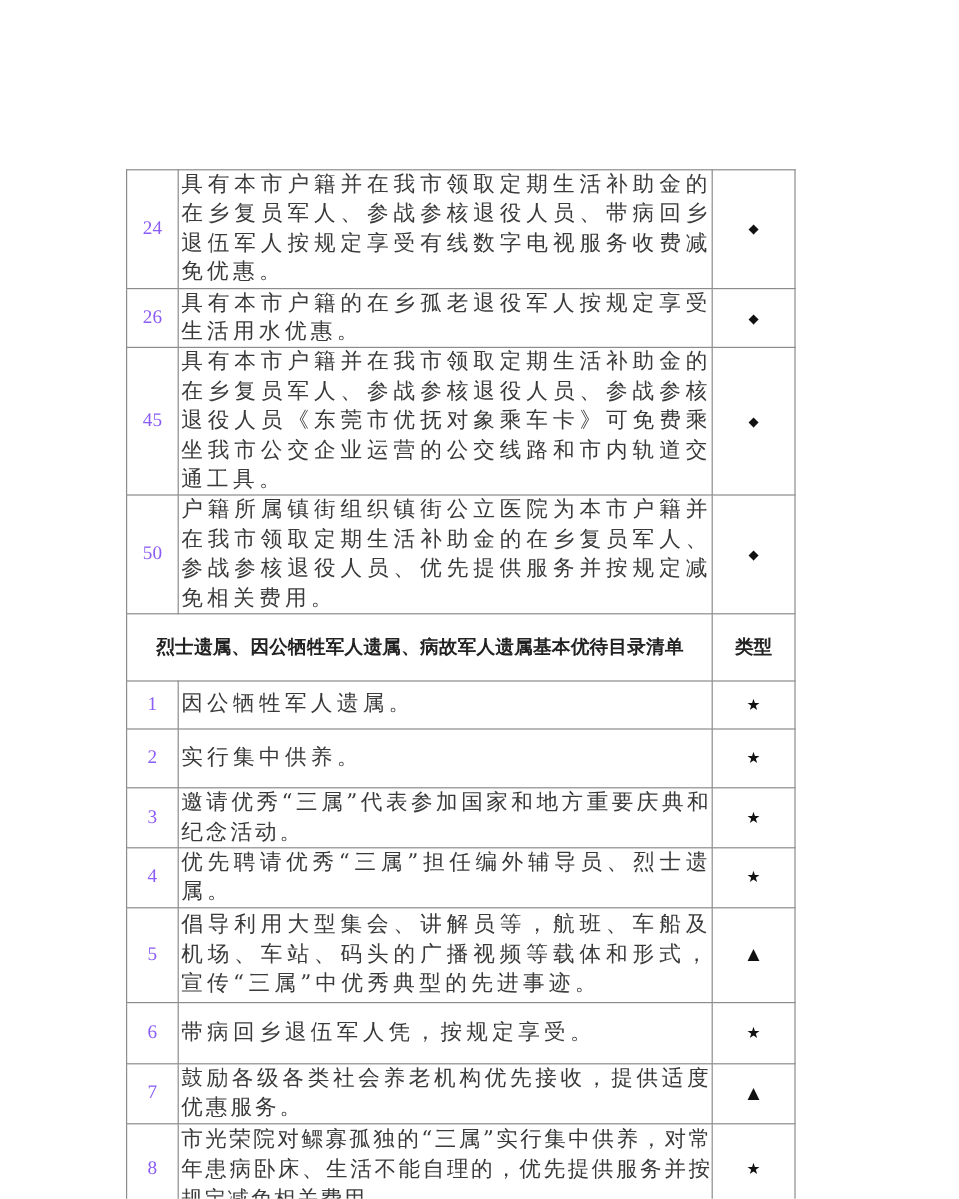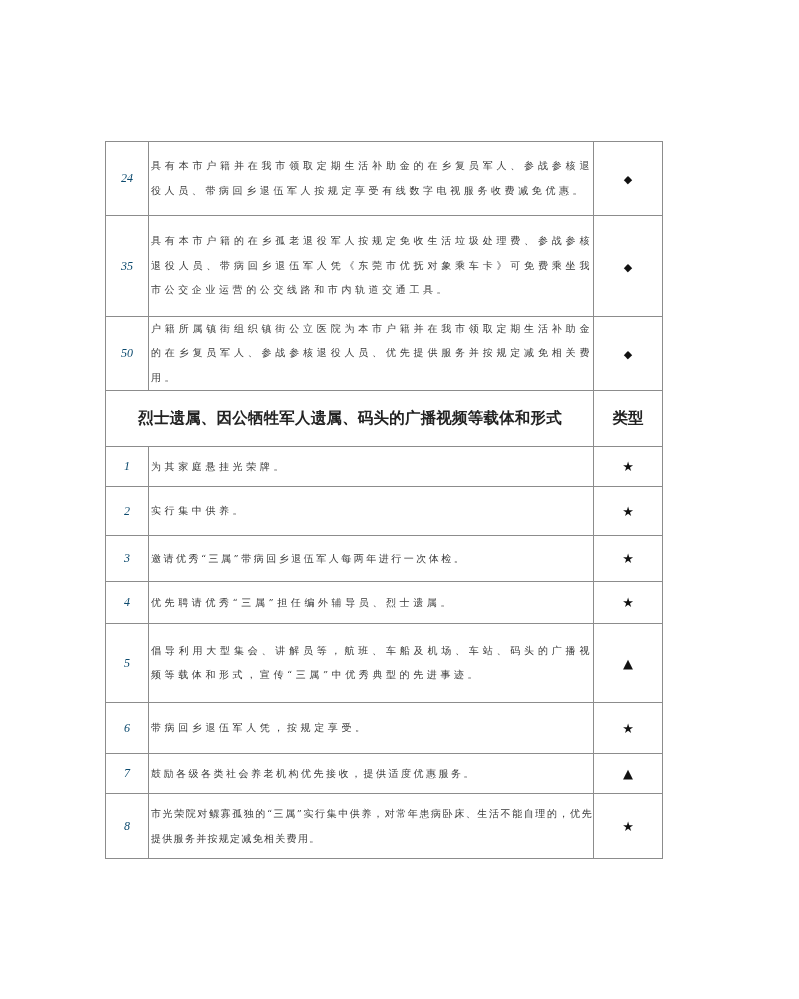--- a/index.html
+++ b/index.html
@@ -8,23 +8,23 @@
     table.doc {
       position: absolute; left: 105px; top: 141px;
       width: 557px; border-collapse: collapse; table-layout: fixed;
     }
     table.doc td {
       border: 1.5px solid #8c8c8c; padding: 0; vertical-align: middle;
     }
     col.c-num { width: 43px; }
     col.c-text { width: 445px; }
     col.c-type { width: 69px; }
-    .num { text-align: center; font-size: 12px; color: #0c4a6e;
-      font-family: "Liberation Serif", "DejaVu Serif", serif; font-style: italic; }
-    .txt { font-size: 10px; line-height: 24.4px; padding-left: 2px !important;
+    .num { text-align: center; font-size: 16px; color: #8b5cf6;
+      font-family: "Liberation Serif", "DejaVu Serif", serif; }
+    .txt { font-size: 18px; line-height: 24.4px; padding-left: 2px !important;
       letter-spacing: 3.6px; color: #3a3a3a; text-align: justify; }
     .txt.tight { letter-spacing: 2.5px; }
     .txt.dense { letter-spacing: 1.3px; line-height: 25px; }
     .sym { text-align: center; font-size: 13px; color: #111; }
     .sym .diamond { font-size: 11px; }
     .hdr td { font-weight: bold; font-size: 15.5px; color: #222;
       font-family: "DejaVu Sans", "Liberation Sans", sans-serif; }
     .hdr .title { text-align: center; letter-spacing: 0.2px; white-space: nowrap; padding-left: 1px !important;}
     .hdr .type-h { text-align: center; }
   </style>
@@ -36,49 +36,54 @@
     <col class="c-num">
       <col class="c-text">
       <col class="c-type">
   </colgroup>
   <tbody>
     <tr style="height:74px">
       <td class="num">24</td>
       <td class="txt">具有本市户籍并在我市领取定期生活补助金的在乡复员军人、参战参核退役人员、带病回乡退伍军人按规定享受有线数字电视服务收费减免优惠。</td>
       <td class="sym"><span class="diamond">◆</span></td>
     </tr>
+    <tr style="height:49px">
+      <td class="num">26</td>
+      <td class="txt">具有本市户籍的在乡孤老退役军人按规定享受生活用水优惠。</td>
+      <td class="sym"><span class="diamond">◆</span></td>
+    </tr>
     <tr style="height:101px">
-      <td class="num">35</td>
-      <td class="txt">具有本市户籍的在乡孤老退役军人按规定免收生活垃圾处理费、参战参核退役人员、带病回乡退伍军人凭《东莞市优抚对象乘车卡》可免费乘坐我市公交企业运营的公交线路和市内轨道交通工具。</td>
+      <td class="num">45</td>
+      <td class="txt">具有本市户籍并在我市领取定期生活补助金的在乡复员军人、参战参核退役人员、参战参核退役人员《东莞市优抚对象乘车卡》可免费乘坐我市公交企业运营的公交线路和市内轨道交通工具。</td>
       <td class="sym"><span class="diamond">◆</span></td>
     </tr>
     <tr style="height:74px">
       <td class="num">50</td>
       <td class="txt">户籍所属镇街组织镇街公立医院为本市户籍并在我市领取定期生活补助金的在乡复员军人、参战参核退役人员、优先提供服务并按规定减免相关费用。</td>
       <td class="sym"><span class="diamond">◆</span></td>
     </tr>
 
     <tr class="hdr" style="height:56px">
-      <td colspan="2" class="title">烈士遗属、因公牺牲军人遗属、码头的广播视频等载体和形式</td>
+      <td colspan="2" class="title">烈士遗属、因公牺牲军人遗属、病故军人遗属基本优待目录清单</td>
       <td class="type-h">类型</td>
     </tr>
 
     <tr style="height:40px">
       <td class="num">1</td>
-      <td class="txt">为其家庭悬挂光荣牌。</td>
+      <td class="txt">因公牺牲军人遗属。</td>
       <td class="sym"><span>★</span></td>
     </tr>
     <tr style="height:49px">
       <td class="num">2</td>
       <td class="txt">实行集中供养。</td>
       <td class="sym"><span>★</span></td>
     </tr>
     <tr style="height:46px">
       <td class="num">3</td>
-      <td class="txt tight">邀请优秀“三属”带病回乡退伍军人每两年进行一次体检。</td>
+      <td class="txt tight">邀请优秀“三属”代表参加国家和地方重要庆典和纪念活动。</td>
       <td class="sym"><span>★</span></td>
     </tr>
     <tr style="height:42px">
       <td class="num">4</td>
       <td class="txt">优先聘请优秀“三属”担任编外辅导员、烈士遗属。</td>
       <td class="sym"><span>★</span></td>
     </tr>
     <tr style="height:79px">
       <td class="num">5</td>
       <td class="txt">倡导利用大型集会、讲解员等，航班、车船及机场、车站、码头的广播视频等载体和形式，宣传“三属”中优秀典型的先进事迹。</td>

